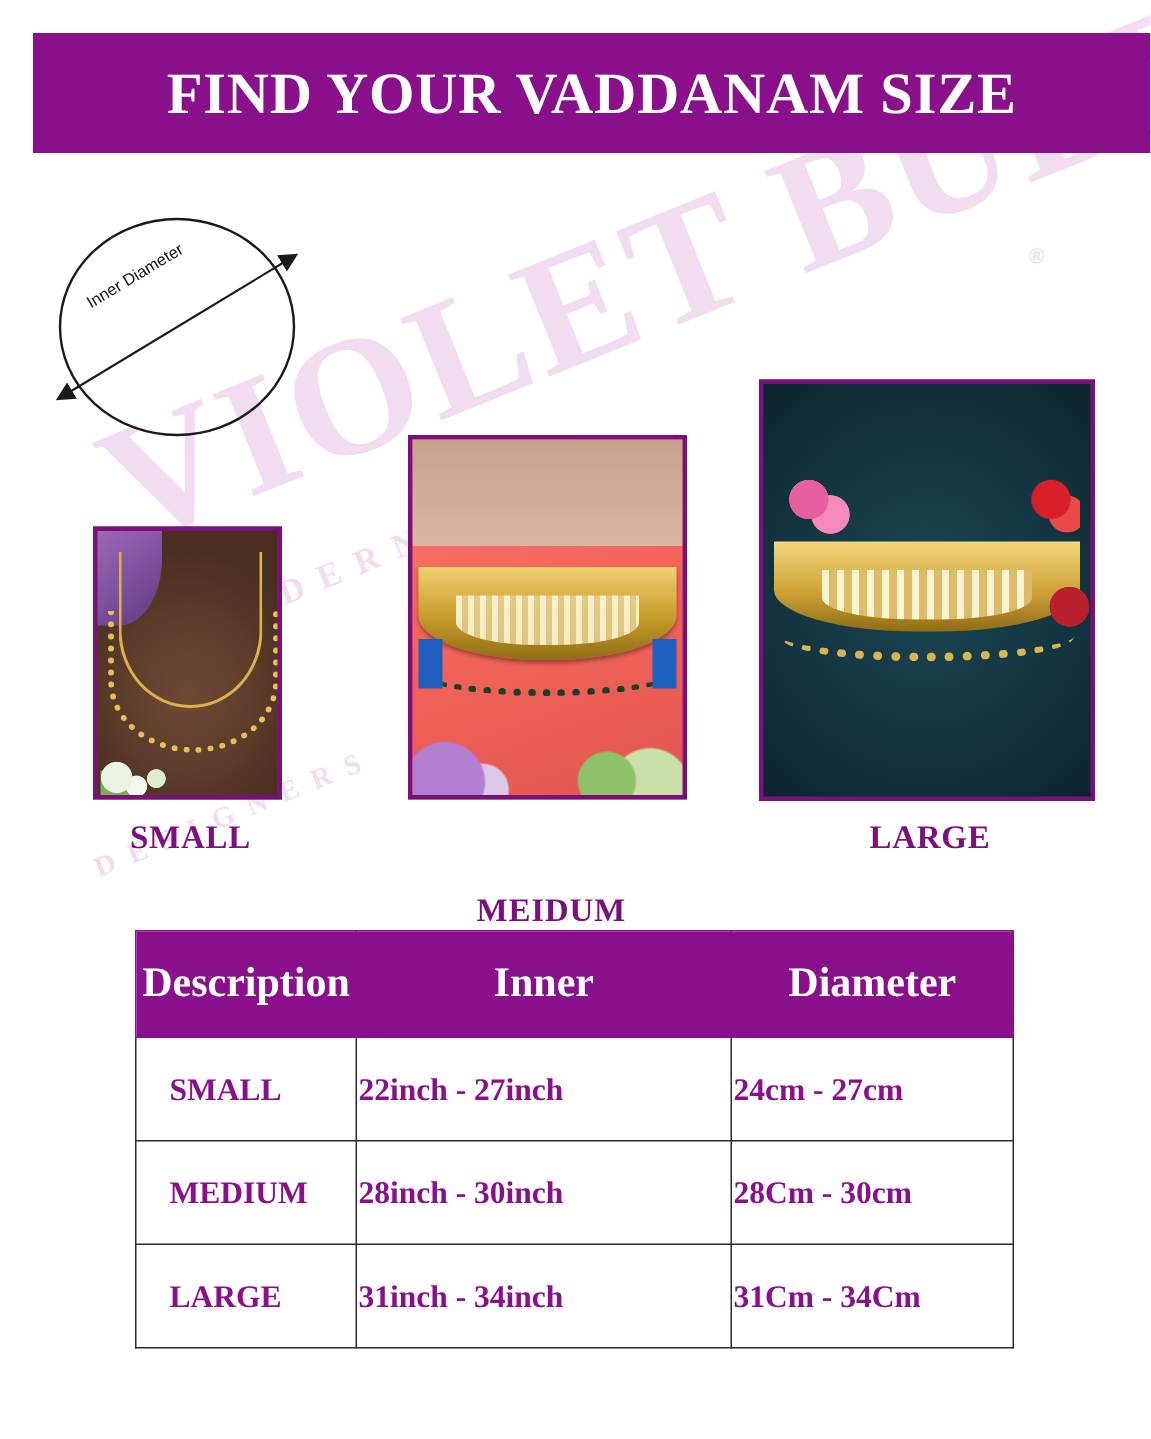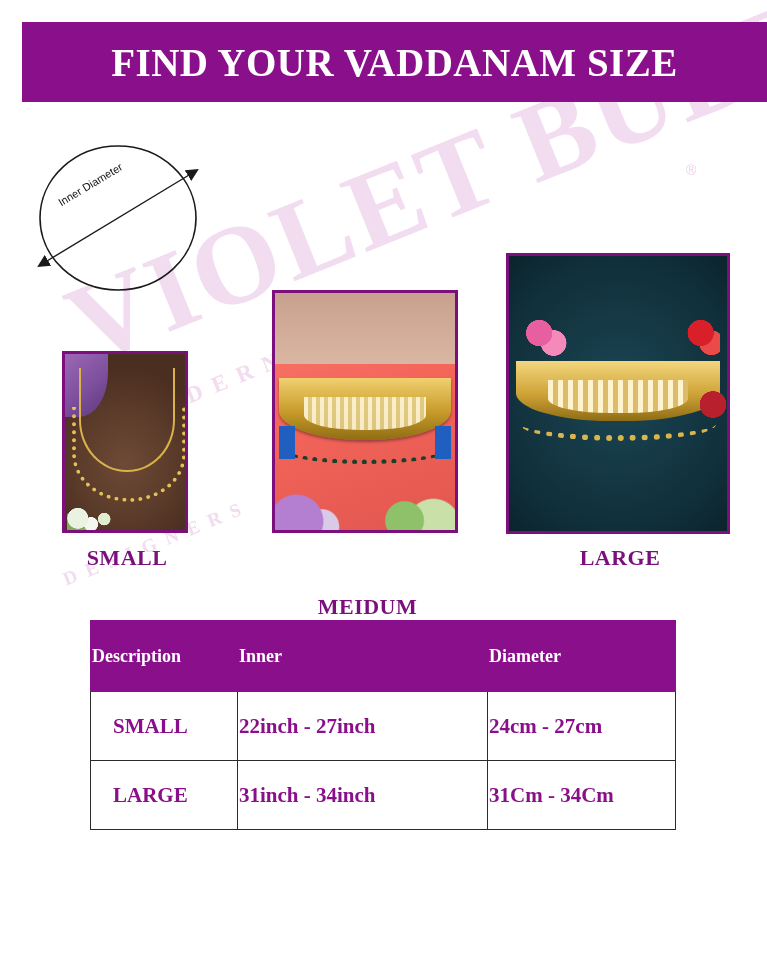--- a/index.html
+++ b/index.html
@@ -343,24 +343,24 @@
     width: 585px;
     border-collapse: collapse;
     z-index: 2;
     table-layout: fixed;
   }
   .size-table th {
     background: #8a0f8a;
     color: #ffffff;
     font-family: "Liberation Serif", serif;
     font-weight: bold;
-    font-size: 18px;
+    font-size: 28px;
     height: 68px;
     border: 1px solid #8a0f8a;
-    text-align: left;
+    text-align: center;
   }
   .size-table td {
     border: 1px solid #2b2b2b;
     height: 66px;
     color: #8a0f8a;
     font-weight: bold;
     font-size: 21px;
     font-family: "Liberation Serif", serif;
   }
   .size-table td.desc {
@@ -453,18 +453,23 @@
       <th>Diameter</th>
     </tr>
   </thead>
   <tbody>
     <tr>
       <td class="desc">SMALL</td>
       <td>22inch - 27inch</td>
       <td>24cm - 27cm</td>
     </tr>
     <tr>
+      <td class="desc">MEDIUM</td>
+      <td>28inch - 30inch</td>
+      <td>28Cm - 30cm</td>
+    </tr>
+    <tr>
       <td class="desc">LARGE</td>
       <td>31inch - 34inch</td>
       <td>31Cm - 34Cm</td>
     </tr>
   </tbody>
 </table>
 
 </body></html>

